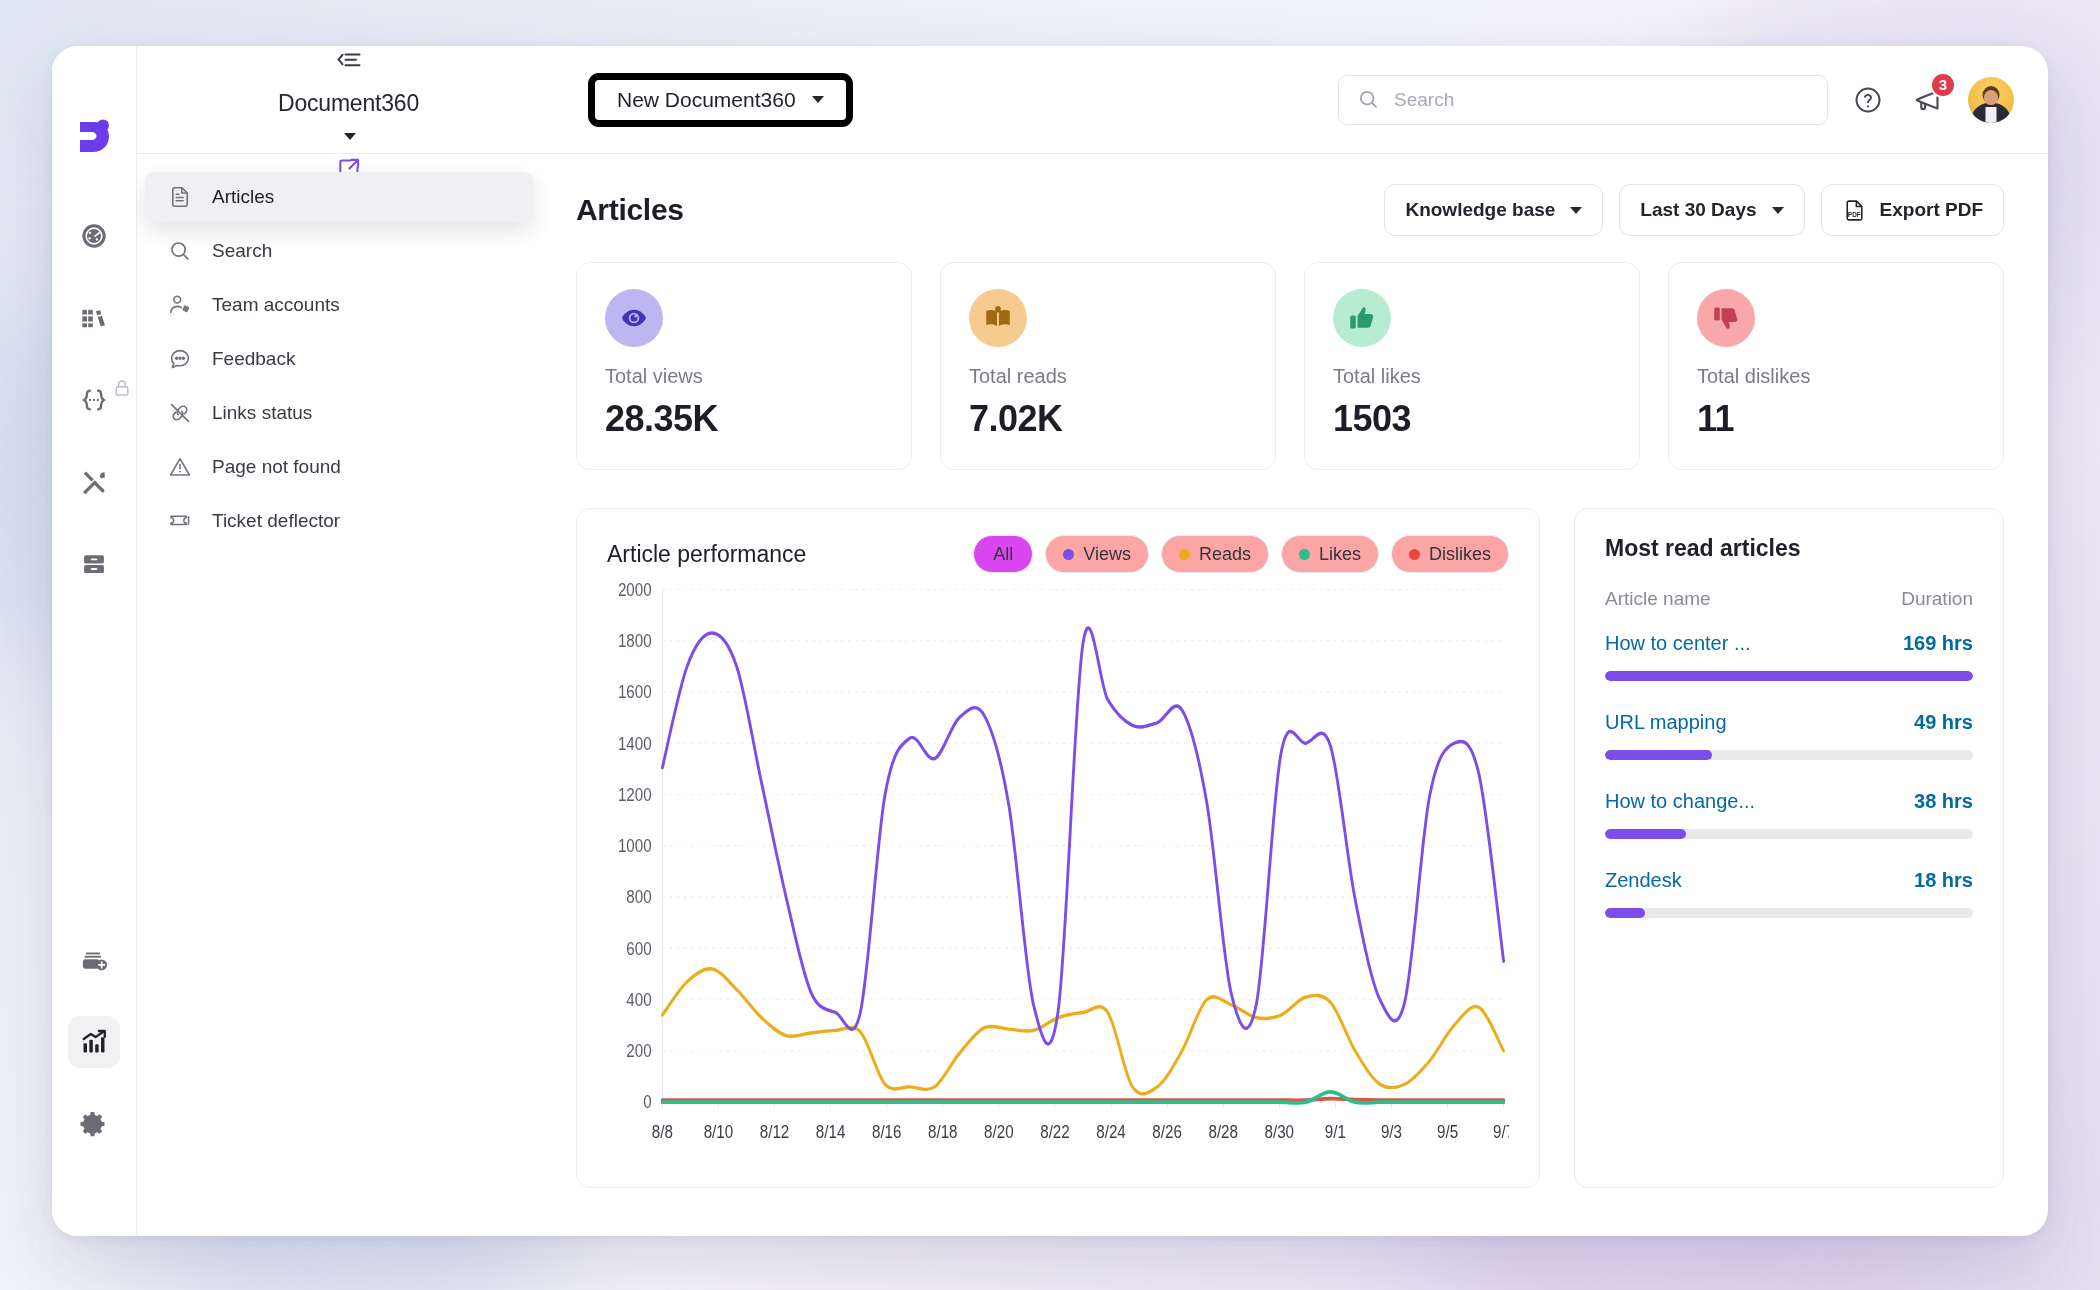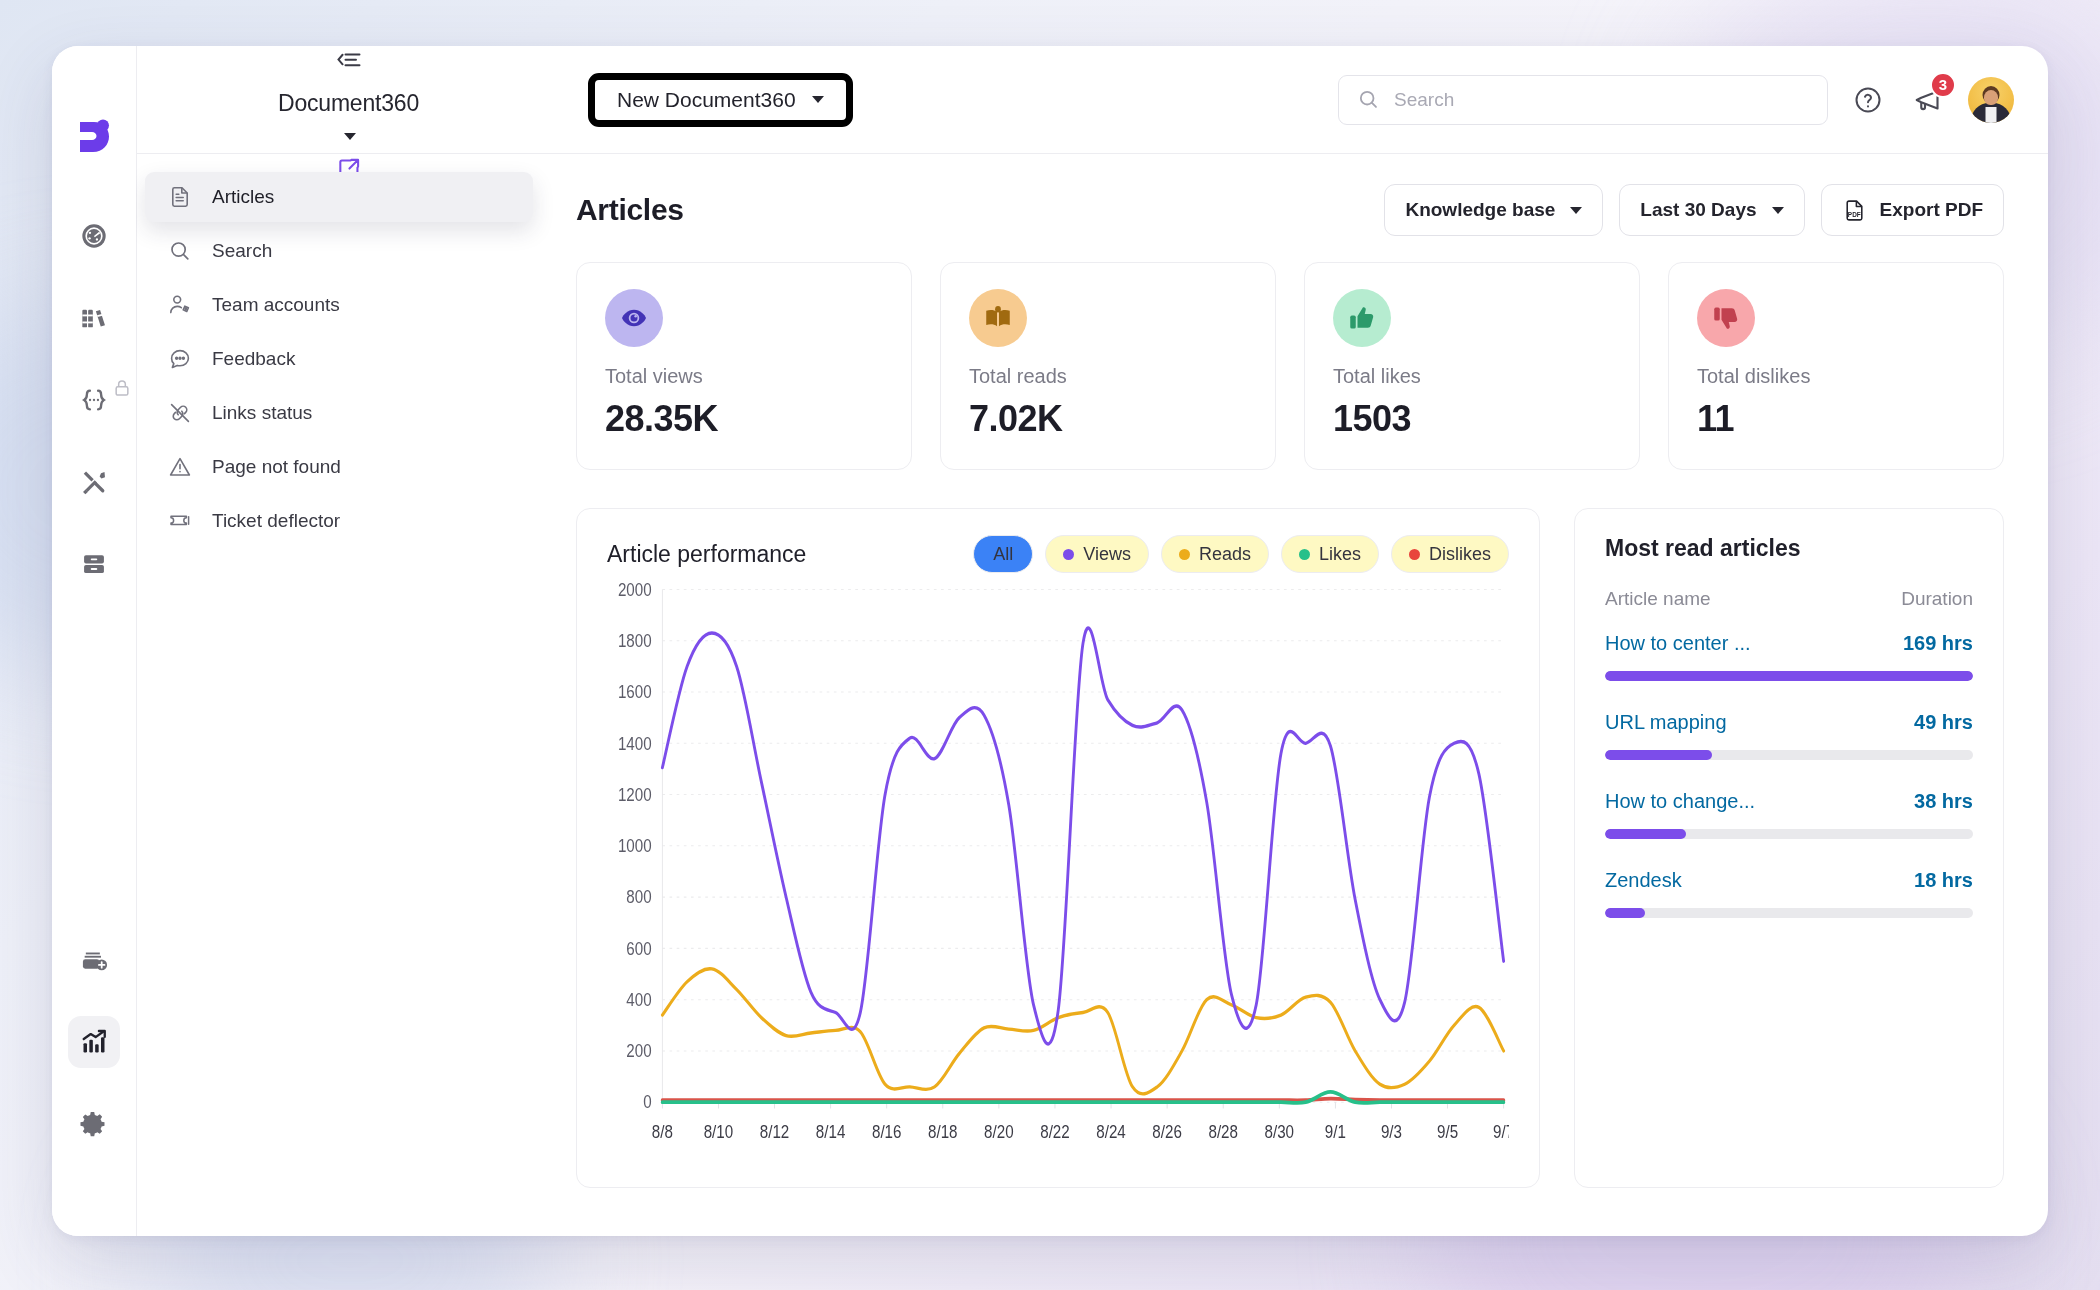--- a/index.html
+++ b/index.html
@@ -118,23 +118,23 @@
 
   
   .lower { display: flex; gap: 34px; }
   .card { border: 1px solid #ededf1; border-radius: 14px; background: #fff; }
   .chart-card { flex: 1; min-width: 0; padding: 26px 30px 22px 30px; height: 680px; display: flex; flex-direction: column; }
   .chart-head { display: flex; align-items: center; margin-bottom: 6px; }
   .chart-title { font-size: 23px; color: #20202a; }
   .legend { margin-left: auto; display: flex; gap: 12px; align-items: center; }
   .chip {
     height: 38px; border-radius: 19px; display: flex; align-items: center; gap: 9px;
-    padding: 0 17px; font-size: 18px; color: #34343e; border: 1px solid #ececf0; background:#fef9c3;
-  }
-  .chip.all { background: #3b82f6; border-color: #ececef; padding: 4px 19px; }
+    padding: 0 17px; font-size: 18px; color: #34343e; border: 1px solid #ececf0; background:#fca5a5;
+  }
+  .chip.all { background: #d946ef; border-color: #ececef; padding: 4px 19px; }
   .dot { width: 11px; height: 11px; border-radius: 50%; }
   .plot { flex: 1; position: relative; }
 
   .list-card { width: 430px; flex: 0 0 430px; padding: 26px 30px; height: 680px; }
   .list-title { font-size: 23px; font-weight: bold; color: #20202a; margin-bottom: 26px; }
   .list-head { display: flex; font-size: 19px; color: #8b8b96; margin-bottom: 22px; }
   .list-head .r { margin-left: auto; }
   .row-top { display: flex; font-size: 20px; color: #0369a1; margin-bottom: 16px; align-items: center; }
   .row-top .r { margin-left: auto; font-weight: bold; }
   .track { height: 10px; border-radius: 5px; background: #e9e9ec; overflow: hidden; margin-bottom: 30px; }

